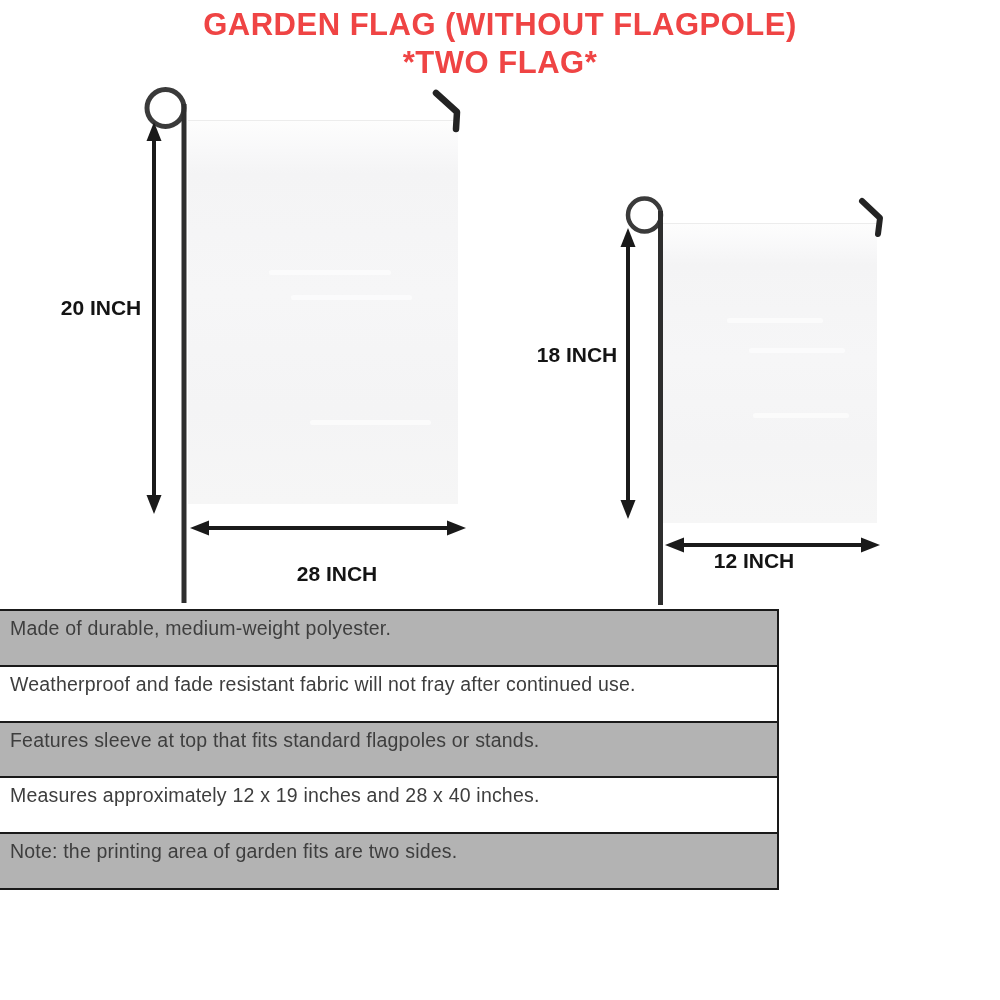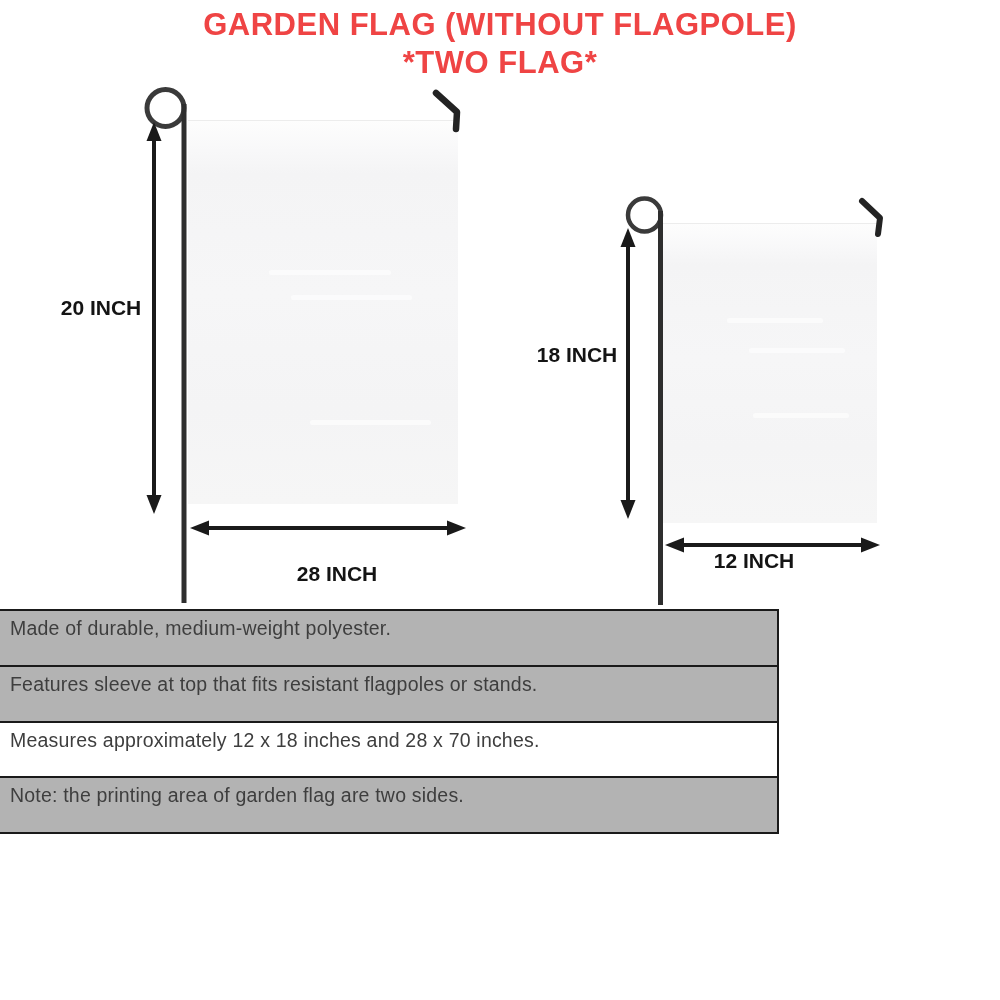--- a/index.html
+++ b/index.html
@@ -152,24 +152,27 @@
 
   <div class="dim-label h40">20 INCH</div>
   <div class="dim-label w28">28 INCH</div>
   <div class="dim-label h18">18 INCH</div>
   <div class="dim-label w12">12 INCH</div>
 
   <div class="features">
     <div class="feature-row shaded">
       <span>Made of durable, medium-weight polyester.</span>
     </div>
+    <div class="feature-row plain">
+      <span>Weatherproof and fade resistant fabric will not fray after continued use.</span>
+    </div>
     <div class="feature-row shaded">
-      <span>Features sleeve at top that fits resistant flagpoles or stands.</span>
+      <span>Features sleeve at top that fits standard flagpoles or stands.</span>
     </div>
     <div class="feature-row plain">
-      <span>Measures approximately 12 x 18 inches and 28 x 70 inches.</span>
+      <span>Measures approximately 12 x 19 inches and 28 x 40 inches.</span>
     </div>
     <div class="feature-row shaded">
-      <span>Note: the printing area of garden flag are two sides.</span>
+      <span>Note: the printing area of garden fits are two sides.</span>
     </div>
   </div>
 
 </div>
 
 </body></html>

